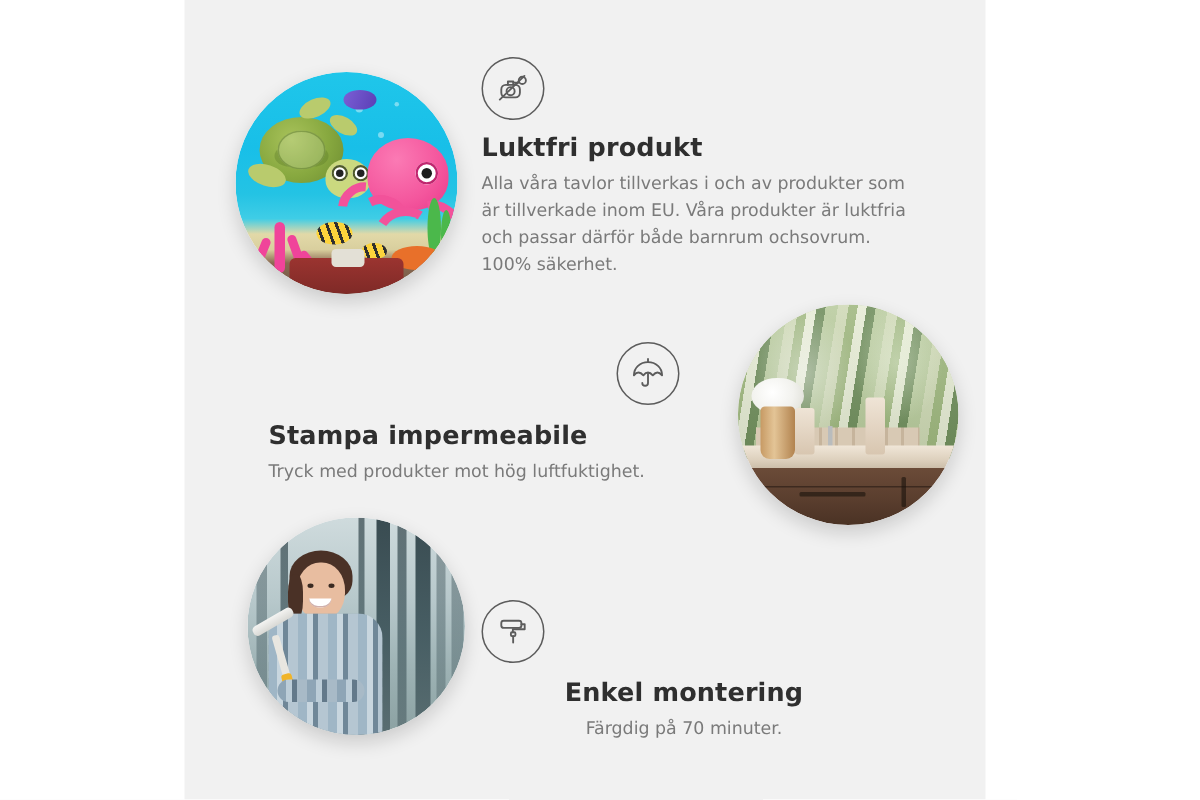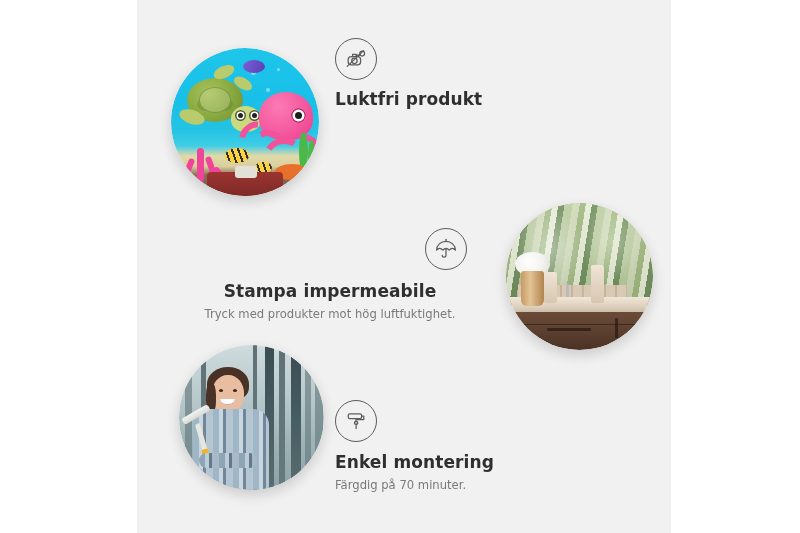--- a/index.html
+++ b/index.html
@@ -19,21 +19,21 @@
   #infographic-root {
     position: relative;
     width: 800px;
     height: 533px;
     background: #ffffff;
   }
 
   
   .content-panel {
     position: absolute;
-    left: 137px;
+    left: 123px;
     top: 0;
     width: 534px;
     height: 533px;
     background: #f1f1f1;
     overflow: hidden;
   }
 
   
   .photo-disc {
     position: absolute;
@@ -438,31 +438,31 @@
     width: 296px;
     text-align: left;
   }
   #feature-odourless .feature-icon { margin-left: 0; }
 
   
   #feature-waterproof {
     left: 56px;
     top: 228px;
     width: 274px;
-    text-align: center;
+    text-align: left;
   }
   #feature-waterproof .feature-icon { margin-left: auto; margin-right: 0; }
   #feature-waterproof .feature-title { margin-top: 11px; }
 
   
   #feature-easy-install {
     left: 198px;
     top: 400px;
     width: 270px;
-    text-align: left;
+    text-align: center;
   }
   #feature-easy-install .feature-title { margin-top: 10px; }
 </style>
 </head>
 <body>
 
 <div id="infographic-root">
   <div class="content-panel">
 
     <div class="photo-disc" id="disc-ocean">
@@ -518,20 +518,21 @@
             <path d="M9.6 10.6V8.3h3.6v2.3"></path>
             <path d="M13.2 9.1h2.6"></path>
             <circle cx="19.2" cy="7.6" r="2.4"></circle>
             <path d="M17.2 8.8l-3 1.6"></path>
             <circle cx="11.4" cy="14.8" r="2.7"></circle>
             <line x1="4.2" y1="20.4" x2="20.6" y2="4.6"></line>
           </g>
         </svg>
       </div>
       <div class="feature-title">Luktfri produkt</div>
+      <p class="feature-desc">Alla våra tavlor tillverkas i och av produkter som är tillverkade inom EU. Våra produkter är luktfria och passar därför både barnrum ochsovrum. 100% säkerhet.</p>
     </div>
 
     <div class="photo-disc" id="disc-bathroom">
       <div class="disc-inner">
         <div class="bath-wall"></div>
         <div class="bath-splash"></div>
         <div class="bath-faucet"></div>
         <div class="bath-counter"></div>
         <div class="bath-vanity"></div>
         <div class="bath-drawer-line"></div>

